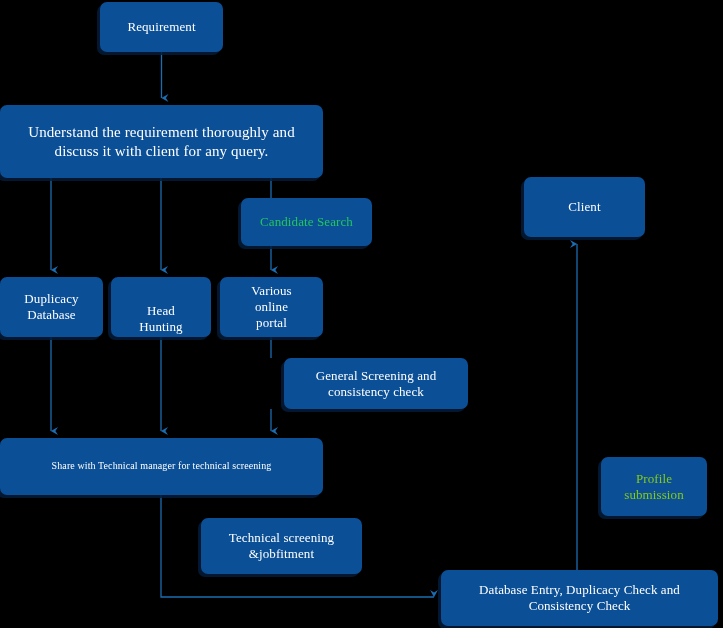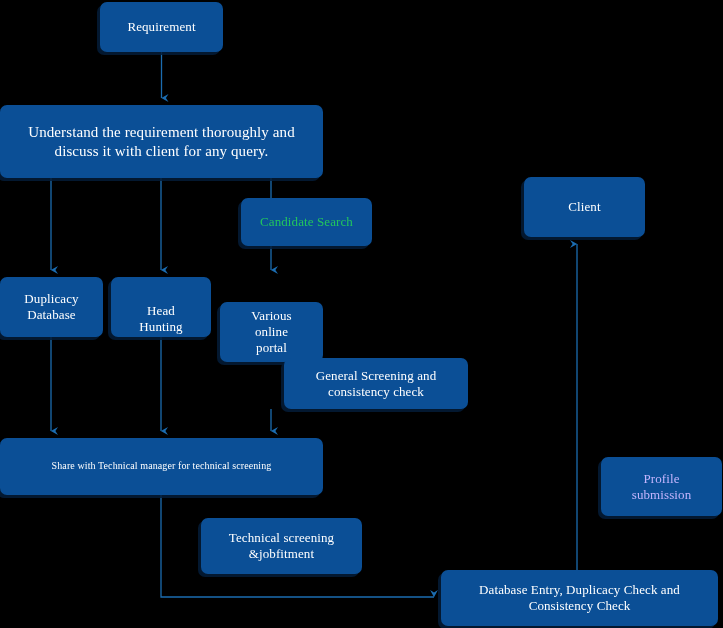--- a/index.html
+++ b/index.html
@@ -85,33 +85,33 @@
       </div>
       <div class="node" style="left: 516px; top: 177px; width: 121px; height: 60px; font-size: 13px; background: rgb(11, 79, 150); color: rgb(255, 255, 255); margin-left: 8px;">
         <span>Client</span>
       </div>
       <div class="node" style="left: 0px; top: 277px; width: 103px; height: 60px; font-size: 13px; background: rgb(11, 79, 150); color: rgb(255, 255, 255);">
         <span>Duplicacy Database</span>
       </div>
       <div class="node" style="left: 111px; top: 277px; width: 100px; height: 60px; font-size: 13px; background: rgb(11, 79, 150); color: rgb(255, 255, 255); align-items: flex-end;">
         <span>Head Hunting</span>
       </div>
-      <div class="node" style="left: 220px; top: 277px; width: 103px; height: 60px; font-size: 13px; background: rgb(11, 79, 150); color: rgb(255, 255, 255); margin-top: 25px;">
+      <div class="node" style="left: 220px; top: 277px; width: 103px; height: 60px; font-size: 13px; background: rgb(11, 79, 150); color: rgb(255, 255, 255);">
         <span>Various online portal</span>
       </div>
       <div class="node" style="left: 250px; top: 358px; width: 184px; height: 51px; font-size: 13px; background: rgb(11, 79, 150); color: rgb(255, 255, 255); margin-left: 34px;">
         <span>General Screening and consistency check</span>
       </div>
       <div class="node" style="left: 0px; top: 438px; width: 323px; height: 57px; font-size: 10px; background: rgb(11, 79, 150); color: rgb(255, 255, 255);">
         <span>Share with Technical manager for technical screening</span>
       </div>
       <div class="node" style="left: 201px; top: 518px; width: 161px; height: 56px; font-size: 13px; background: rgb(11, 79, 150); color: rgb(255, 255, 255); text-align: center;">
         <span>Technical screening &amp;jobfitment</span>
       </div>
-      <div class="node" style="left: 601px; top: 457px; width: 121px; height: 59px; font-size: 13px; background: rgb(11, 79, 150); color: #c4b5fd; align-items: center;">
+      <div class="node" style="left: 601px; top: 457px; width: 106px; height: 59px; font-size: 13px; background: rgb(11, 79, 150); color: #84cc16; align-items: center;">
         <span>Profile submission</span>
       </div>
       <div class="node" style="left: 441px; top: 570px; width: 277px; height: 56px; font-size: 13px; background: rgb(11, 79, 150); color: rgb(255, 255, 255); text-align: center;">
         <span>Database Entry, Duplicacy Check and Consistency Check</span>
       </div>
     </div>
 
 </div>
 
 </body></html>

